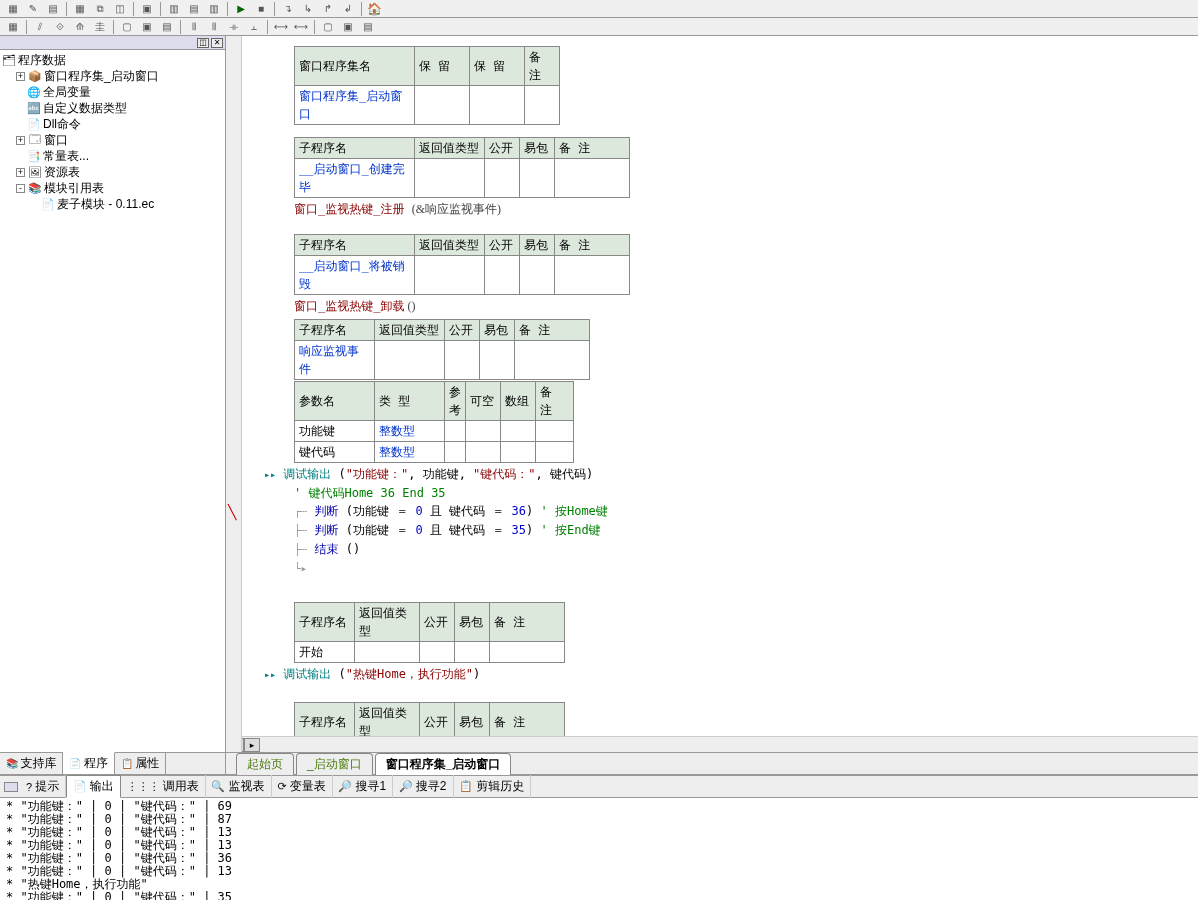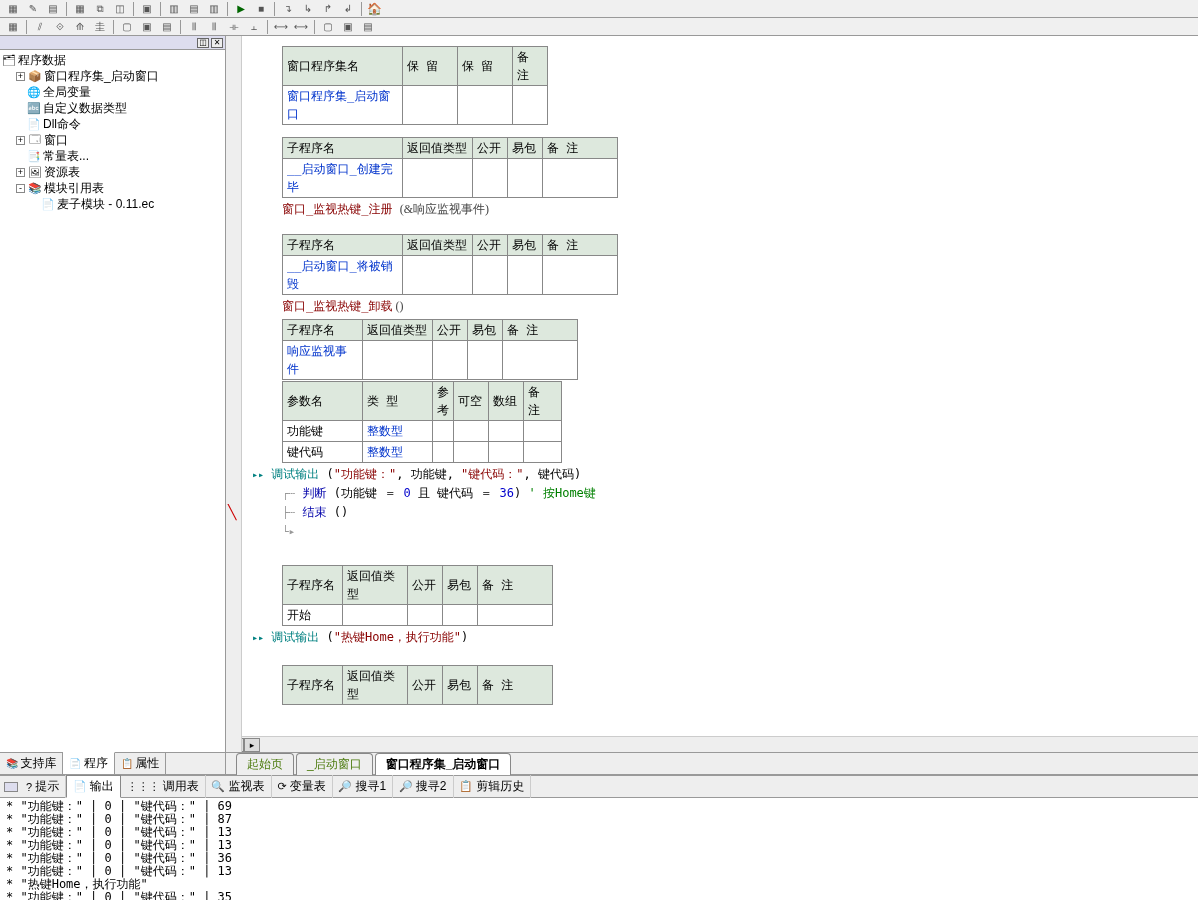--- a/index.html
+++ b/index.html
@@ -16,21 +16,21 @@
 .tree-indent { display: inline-block; }
 .tree-toggle { width: 9px; height: 9px; border: 1px solid #888; font-size: 9px; line-height: 7px; text-align: center; margin-right: 3px; background: #fff; cursor: pointer; }
 .tree-toggle-none { width: 11px; display: inline-block; }
 .tree-icon { width: 14px; text-align: center; margin-right: 2px; font-size: 11px; }
 .left-tabs { display: flex; height: 22px; border-top: 1px solid #999; background: #eee; }
 .ltab { padding: 2px 6px; border-right: 1px solid #999; display: flex; align-items: center; gap: 2px; font-size: 12px; background: #eee; }
 .ltab.active { background: #fff; border-top: 1px solid #fff; margin-top: -1px; }
 .ltab-icon { font-size: 10px; }
 .code-area { flex: 1; display: flex; flex-direction: column; background: #fff; position: relative; }
 .code-gutter { width: 16px; background: #eee; border-right: 1px solid #ccc; position: absolute; left: 0; top: 0; bottom: 22px; }
-.code-content { margin-left: 16px; padding: 10px 32px 10px 40px; font-family: 宋体, SimSun, monospace; font-size: 12px; line-height: 18px; overflow: auto; flex: 1; }
+.code-content { margin-left: 28px; padding: 10px 32px 10px 40px; font-family: 宋体, SimSun, monospace; font-size: 12px; line-height: 18px; overflow: auto; flex: 1; }
 table.ctab { border-collapse: collapse; margin-bottom: 2px; }
 table.ctab th, table.ctab td { border: 1px solid #888; padding: 1px 4px; height: 20px; font-weight: normal; font-size: 12px; text-align: left; }
 table.ctab th { background: #dde8dd; }
 .link { color: #0033cc; }
 .red-call { color: #880000; }
 .paren-dark { color: #444; font-family: Liberation Serif, serif; }
 .teal { color: #008080; }
 .comment { color: #008000; }
 .keyword-var { color: #0000aa; }
 .num { color: #0000cc; }
@@ -297,21 +297,23 @@
               <td>键代码</td>
               <td class="link">整数型</td>
               <td></td>
               <td></td>
               <td></td>
               <td></td>
             </tr>
       </tbody>
         </table>
       <div class="code-line" style="margin-left:-30px"><span class="debug-arrow">▸▸</span> <span class="teal">调试输出</span> <span>(</span><span class="red-call">"功能键："</span>, <span>功能键</span>, <span class="red-call">"键代码："</span>, <span>键代码</span>)</div>
+      <div class="code-line"><span class="comment">' 键代码Home 36 End 35</span></div>
       <div class="code-line"><span class="tree-line">┌┄</span> <span class="keyword-var">判断</span> (<span>功能键</span> <span>＝</span> <span class="num">0</span> <span>且</span> <span>键代码</span> <span>＝</span> <span class="num">36</span>)  <span class="comment">' 按Home键</span></div>
+      <div class="code-line"><span class="tree-line">├┄</span> <span class="keyword-var">判断</span> (<span>功能键</span> <span>＝</span> <span class="num">0</span> <span>且</span> <span>键代码</span> <span>＝</span> <span class="num">35</span>)  <span class="comment">' 按End键</span></div>
       <div class="code-line"><span class="tree-line">├┄</span> <span class="keyword-var">结束</span> <span>()</span></div>
       <div class="code-line"><span class="tree-line">└▸</span></div>
       <div style="height:24px"></div>
 
       <table class="ctab">
         <tbody>
             <tr>
               <th style="width:60px">子程序名</th>
               <th style="width:65px">返回值类型</th>
               <th style="width:35px">公开</th>

